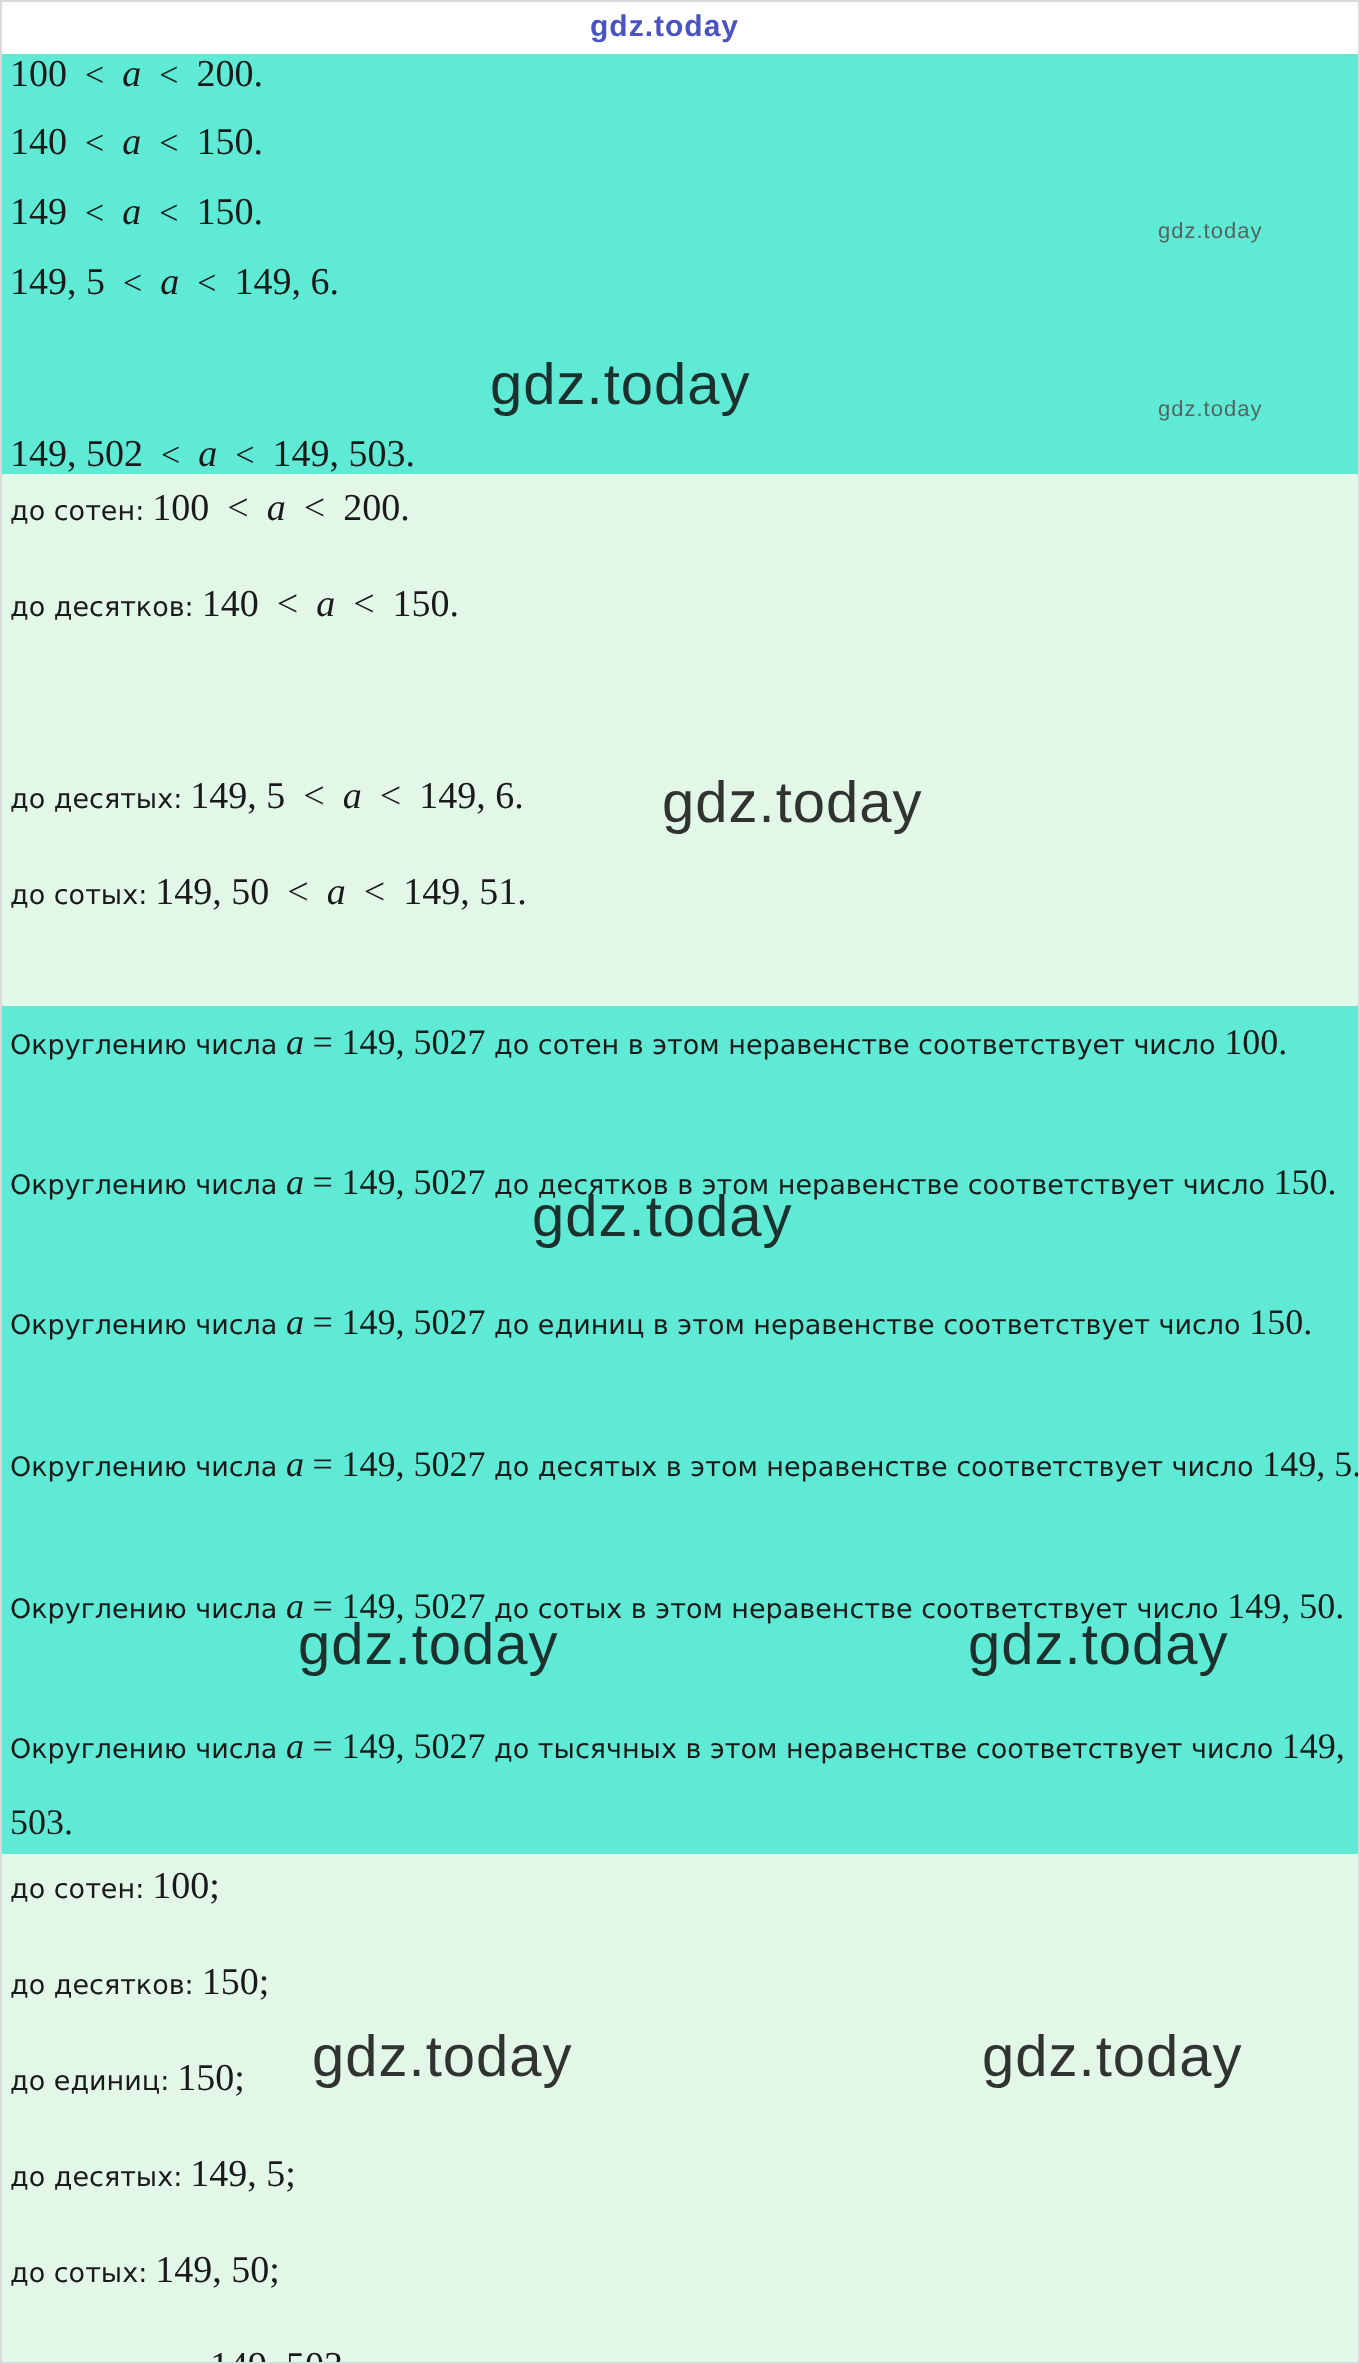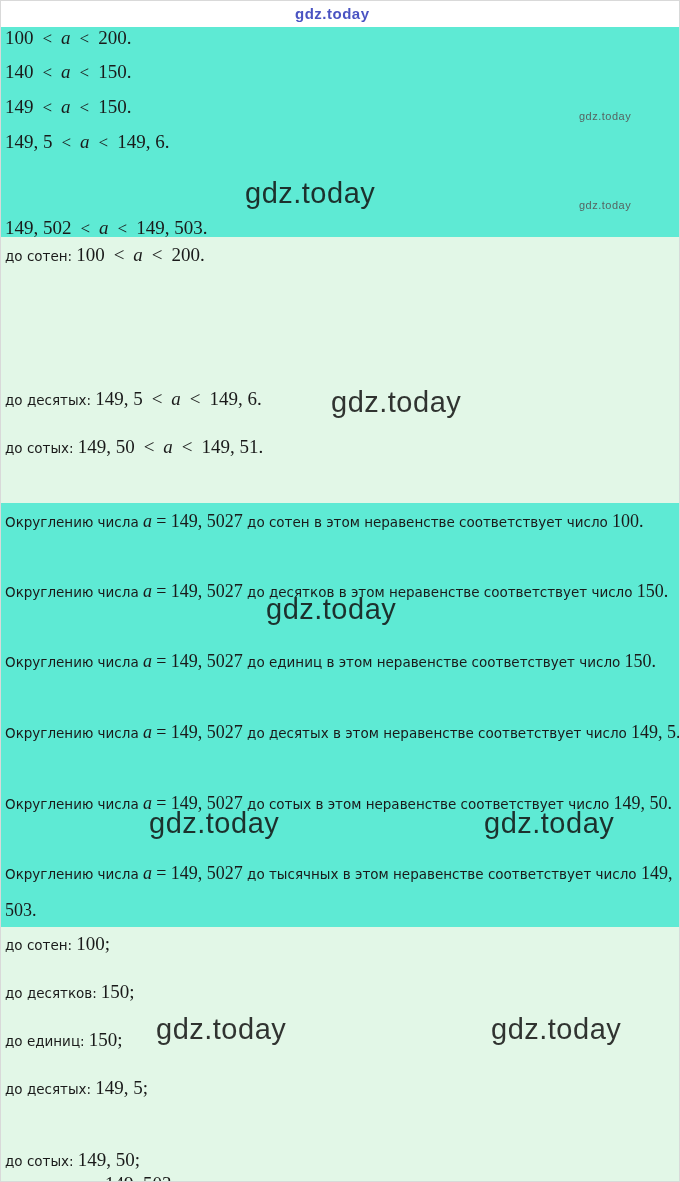--- a/index.html
+++ b/index.html
@@ -132,20 +132,24 @@
     <div class="row mathline" style="position:absolute; top:174px;margin-top:16px;">
       <span class="num">149, 502</span><span class="mop">&lt;</span><span class="mvar num">a</span><span class="mop">&lt;</span><span class="num">149, 503.</span>
     </div>
   </div>
 
   <div class="block green" style="top:236px; height:266px;">
     <div class="row" style="position:absolute; top:7px;">
       <span class="lbl">до сотен:</span>
       <span class="num">100</span><span class="mop num">&lt;</span><span class="mvar num">a</span><span class="mop num">&lt;</span><span class="num">200.</span>
     </div>
+    <div class="row" style="position:absolute; top:55px;">
+      <span class="lbl">до десятков:</span>
+      <span class="num">140</span><span class="mop num">&lt;</span><span class="mvar num">a</span><span class="mop num">&lt;</span><span class="num">150.</span>
+    </div>
     <div class="row" style="position:absolute; top:151px;">
       <span class="lbl">до десятых:</span>
       <span class="num">149, 5</span><span class="mop num">&lt;</span><span class="mvar num">a</span><span class="mop num">&lt;</span><span class="num">149, 6.</span>
     </div>
     <div class="row" style="position:absolute; top:199px;">
       <span class="lbl">до сотых:</span>
       <span class="num">149, 50</span><span class="mop num">&lt;</span><span class="mvar num">a</span><span class="mop num">&lt;</span><span class="num">149, 51.</span>
     </div>
   </div>
 
@@ -222,21 +226,21 @@
       <span class="num">150;</span>
     </div>
     <div class="row" style="position:absolute; top:102px;text-align:center;">
       <span class="lbl">до единиц:</span>
       <span class="num">150;</span>
     </div>
     <div class="row" style="position:absolute; top:150px;">
       <span class="lbl">до десятых:</span>
       <span class="num">149, 5;</span>
     </div>
-    <div class="row" style="position:absolute; top:198px;margin-top:24px;">
+    <div class="row" style="position:absolute; top:198px;">
       <span class="lbl">до сотых:</span>
       <span class="num">149, 50;</span>
     </div>
     <div class="row" style="position:absolute; top:246px;">
       <span class="lbl">до тысячных:</span>
       <span class="num">149, 503.</span>
     </div>
   </div>
 
   <div id="watermark-layer">

